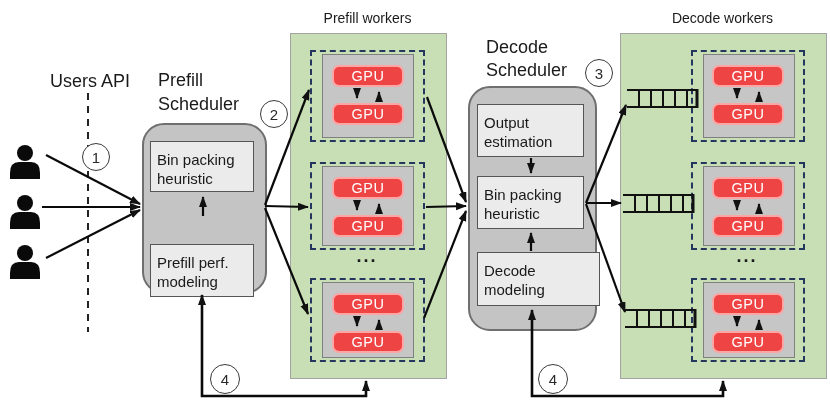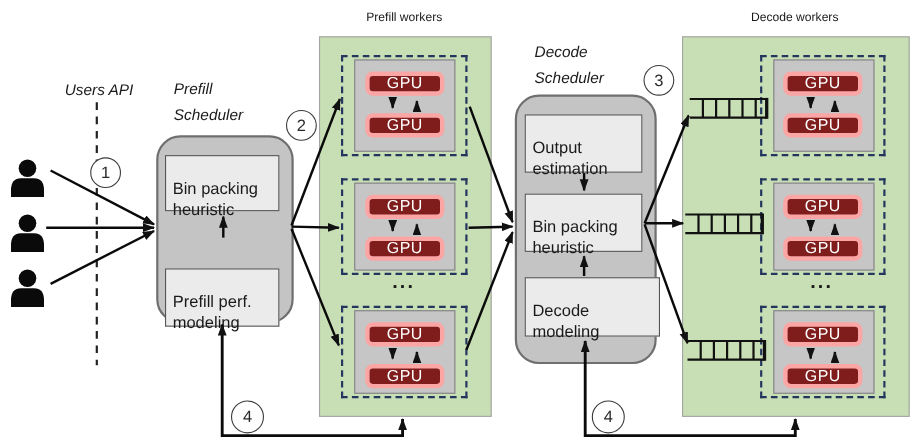--- a/index.html
+++ b/index.html
@@ -1,28 +1,28 @@
 <!DOCTYPE html>
 <html><head>
 <meta charset="utf-8">
 <style>
   html,body{margin:0;padding:0;background:#fff;}
   #canvas{
     position:relative;width:830px;height:402px;background:#fff;overflow:hidden;
     font-family:"Liberation Sans",sans-serif;color:#1a1a1a;
   }
-  .lbl{position:absolute;font-size:14px;line-height:22px;white-space:pre-line;font-style:italic;}
-  .title{position:absolute;font-size:11px;text-align:center;}
+  .lbl{position:absolute;font-size:18px;line-height:22px;white-space:pre-line;}
+  .title{position:absolute;font-size:14px;text-align:center;}
   .green{position:absolute;background:#c8dfb5;border:1px solid #a3a3a3;}
   .sched{position:absolute;background:#c4c4c4;border:2px solid #6f6f6f;border-radius:22px;}
   .module{position:absolute;background:#ebebeb;border:1.5px solid #555;
-    font-size:15px;line-height:19px;padding:20px 6px;box-sizing:border-box;}
+    font-size:15px;line-height:19px;padding:8px 6px;box-sizing:border-box;}
   .dashedbox{position:absolute;border:2.5px dashed #24365e;box-sizing:border-box;}
   .graybox{position:absolute;background:#c6c6c6;border:1px solid #808080;box-sizing:border-box;}
-  .gpu{position:absolute;width:72px;height:22px;background:#7f1d1d;border:4px solid #fca5a5;
+  .gpu{position:absolute;width:72px;height:22px;background:#ef4444;border:2px solid #fca5a5;
     border-radius:7px;color:#fff;font-size:14.5px;letter-spacing:.5px;
     display:flex;align-items:center;justify-content:center;box-sizing:border-box;}
   .dots{position:absolute;width:40px;text-align:center;font-size:18px;font-weight:bold;letter-spacing:2px;}
   .circ{position:absolute;background:#fff;border:1.4px solid #3a3a3a;border-radius:50%;
     display:flex;align-items:center;justify-content:center;font-size:15px;color:#2a2a2a;z-index:6;}
   .c26{width:26px;height:26px;}
   .c28{width:28px;height:28px;}
   svg.overlay{position:absolute;left:0;top:0;z-index:5;pointer-events:none;}
 </style>
 </head>

